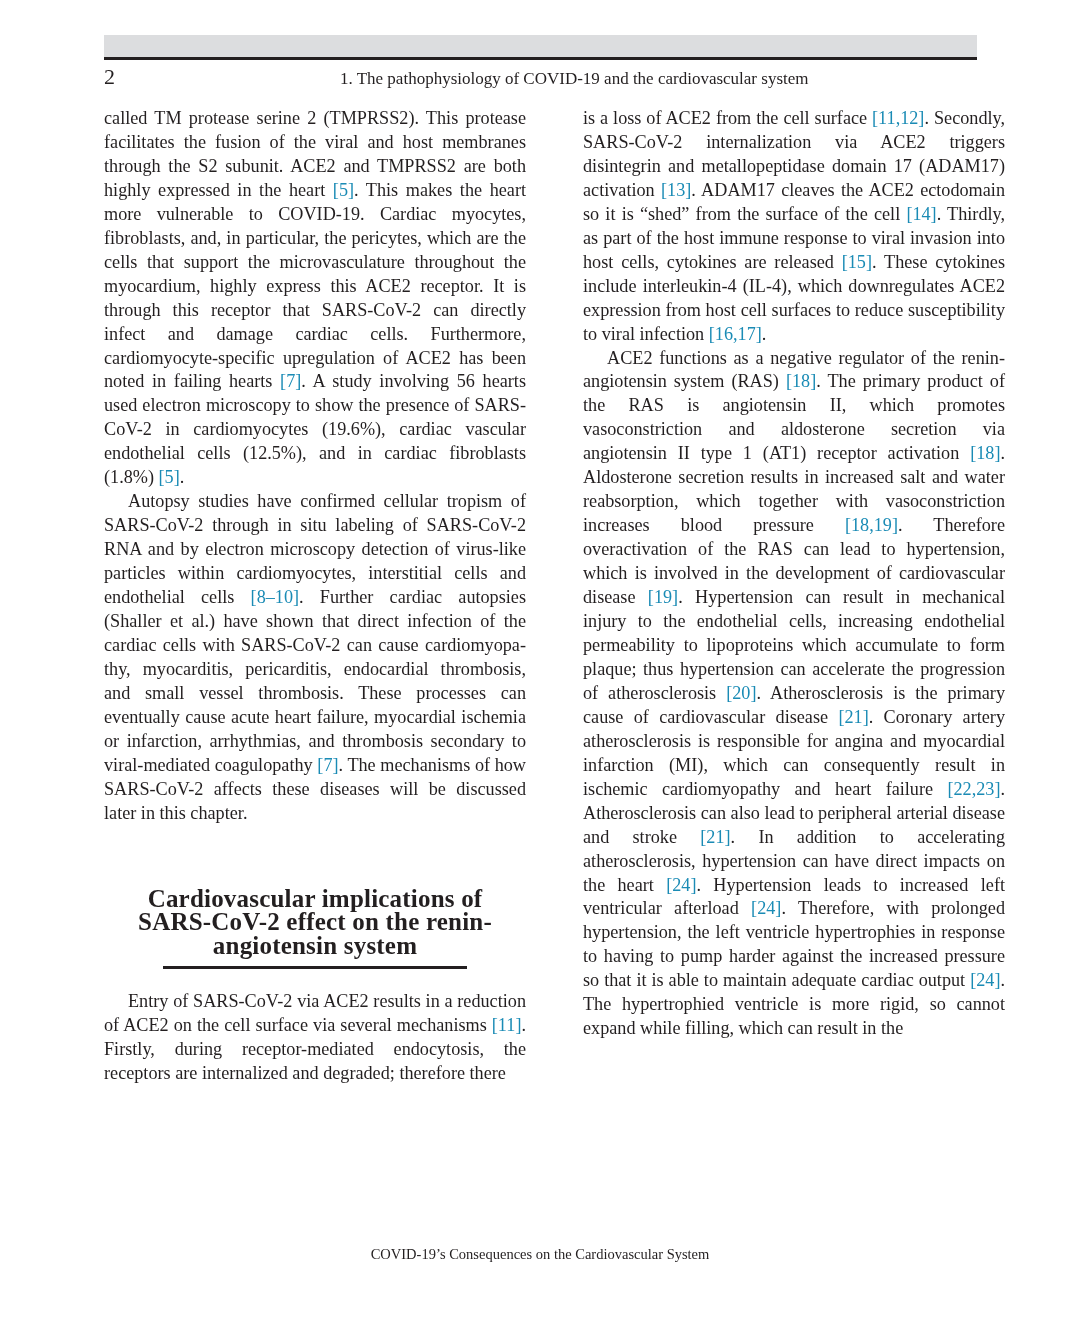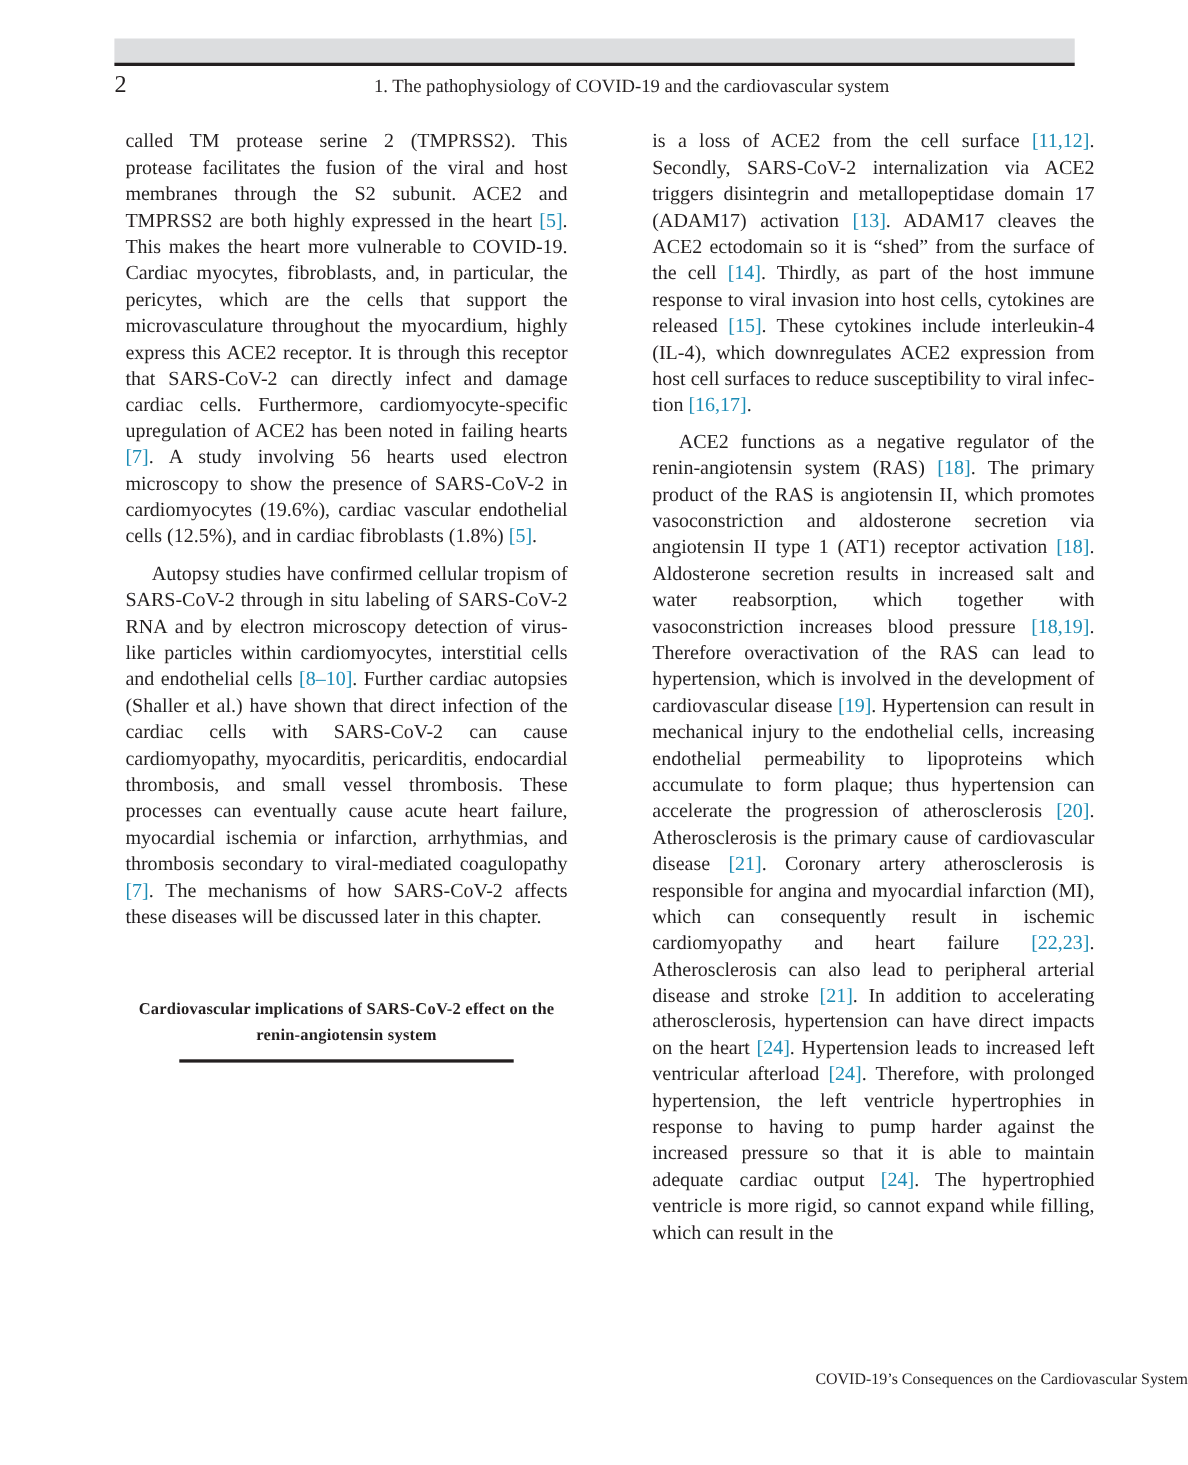--- a/index.html
+++ b/index.html
@@ -6,41 +6,42 @@
   body { width:1080px; height:1332px; position:relative; overflow:hidden;
          font-family:"Liberation Serif","DejaVu Serif",serif; color:#231f20; }
   .topband { position:absolute; left:104px; top:35px; width:873px; height:22px; background:#dcdddf; }
   .topline { position:absolute; left:104px; top:57px; width:873px; height:3px; background:#231f20; }
   .pagenum { position:absolute; left:104px; top:64px; font-size:22px; line-height:26px; }
   .runhead { position:absolute; left:340px; top:70px; width:500px; font-size:17px; line-height:18px; }
   .col { position:absolute; top:107px; width:422px; font-size:18.2px; line-height:23.95px;
          text-align:justify; hyphens:manual; }
   .col.left { left:104px; }
   .col.right { left:583px; }
-  .col p { margin:10px; }
+  .col p { margin:0; }
   .col p.indent { text-indent:24px; }
   .ref { color:#1a8bb5; }
-  .section-title { font-weight:bold; text-align:center; font-size:15px; line-height:23.5px;
+  .section-title { font-weight:bold; text-align:center; font-size:25px; line-height:23.5px;
                    margin:61px 18px 0 18px; letter-spacing:0.2px; }
   .section-rule { height:3px; background:#231f20; width:304px; margin:9px auto 21px auto; }
-  .footer { position:absolute; top:1244px; left:0; width:1080px; text-align:right; font-size:14.5px; line-height:20px; }
+  .footer { position:absolute; top:1244px; left:0; width:1080px; text-align:center; font-size:14.5px; line-height:20px; }
 </style>
 </head>
 <body>
 
 <div class="topband"></div>
 <div class="topline"></div>
 <div class="pagenum">2</div>
 <div class="runhead">1. The pathophysiology of COVID-19 and the cardiovascular system</div>
 
 <div class="col left">
   <p>called TM protease serine 2 (TMPRSS2). This protease facilitates the fusion of the viral and host membranes through the S2 subunit. ACE2 and TMPRSS2 are both highly expressed in the heart <span class="ref" style="color: rgb(26, 139, 181);">[5]</span>. This makes the heart more vulnerable to COVID-19. Cardiac myocytes, fibroblasts, and, in particular, the pericytes, which are the cells that support the microvasculature throughout the myocardium, highly express this ACE2 receptor. It is through this receptor that SARS-CoV-2 can directly infect and damage cardiac cells. Furthermore, cardiomyocyte-specific upre­gulation of ACE2 has been noted in failing hearts <span class="ref" style="color: rgb(26, 139, 181);">[7]</span>. A study involving 56 hearts used electron microscopy to show the presence of SARS-CoV-2 in cardiomyocytes (19.6%), cardiac vascular endothelial cells (12.5%), and in cardiac fibro­blasts (1.8%) <span class="ref" style="color: rgb(26, 139, 181);">[5]</span>.</p>
   <p class="indent">Autopsy studies have confirmed cellular tro­pism of SARS-CoV-2 through in situ labeling of SARS-CoV-2 RNA and by electron microscopy detection of virus-like particles within cardio­myocytes, interstitial cells and endothelial cells <span class="ref" style="color: rgb(26, 139, 181);">[8–10]</span>. Further cardiac autopsies (Shaller et al.) have shown that direct infection of the cardiac cells with SARS-CoV-2 can cause cardiomyopa­thy, myocarditis, pericarditis, endocardial thrombosis, and small vessel thrombosis. These processes can eventually cause acute heart failure, myocardial ischemia or infarction, arrhythmias, and thrombosis secondary to viral-mediated coagulopathy <span class="ref" style="color: rgb(26, 139, 181);">[7]</span>. The mechanisms of how SARS-CoV-2 affects these diseases will be discussed later in this chapter.</p>
   <div class="section-title">Cardiovascular implications of SARS-CoV-2 effect on the renin-angiotensin system</div>
   <div class="section-rule"></div>
+  <p class="indent">Entry of SARS-CoV-2 via ACE2 results in a reduction of ACE2 on the cell surface via several mechanisms <span class="ref" style="color: rgb(26, 139, 181);">[11]</span>. Firstly, during receptor-mediated endocytosis, the receptors are internalized and degraded; therefore there</p>
 </div>
 
 <div class="col right">
   <p>is a loss of ACE2 from the cell surface <span class="ref" style="color: rgb(26, 139, 181);">[11,12]</span>. Secondly, SARS-CoV-2 internalization via ACE2 triggers disintegrin and metallopeptidase domain 17 (ADAM17) activation <span class="ref" style="color: rgb(26, 139, 181);">[13]</span>. ADAM17 cleaves the ACE2 ectodomain so it is “shed” from the surface of the cell <span class="ref" style="color: rgb(26, 139, 181);">[14]</span>. Thirdly, as part of the host immune response to viral invasion into host cells, cytokines are released <span class="ref" style="color: rgb(26, 139, 181);">[15]</span>. These cytokines include interleukin-4 (IL-4), which downregulates ACE2 expression from host cell surfaces to reduce susceptibility to viral infec­tion <span class="ref" style="color: rgb(26, 139, 181);">[16,17]</span>.</p>
   <p class="indent">ACE2 functions as a negative regulator of the renin-angiotensin system (RAS) <span class="ref" style="color: rgb(26, 139, 181);">[18]</span>. The pri­mary product of the RAS is angiotensin II, which promotes vasoconstriction and aldoste­rone secretion via angiotensin II type 1 (AT1) receptor activation <span class="ref" style="color: rgb(26, 139, 181);">[18]</span>. Aldosterone secretion results in increased salt and water reabsorption, which together with vasoconstriction increases blood pressure <span class="ref" style="color: rgb(26, 139, 181);">[18,19]</span>. Therefore overactivation of the RAS can lead to hypertension, which is involved in the development of cardiovascular disease <span class="ref" style="color: rgb(26, 139, 181);">[19]</span>. Hypertension can result in mechan­ical injury to the endothelial cells, increasing endothelial permeability to lipoproteins which accumulate to form plaque; thus hypertension can accelerate the progression of atherosclerosis <span class="ref" style="color: rgb(26, 139, 181);">[20]</span>. Atherosclerosis is the primary cause of car­diovascular disease <span class="ref" style="color: rgb(26, 139, 181);">[21]</span>. Coronary artery athero­sclerosis is responsible for angina and myocardial infarction (MI), which can conse­quently result in ischemic cardiomyopathy and heart failure <span class="ref" style="color: rgb(26, 139, 181);">[22,23]</span>. Atherosclerosis can also lead to peripheral arterial disease and stroke <span class="ref" style="color: rgb(26, 139, 181);">[21]</span>. In addition to accelerating atherosclerosis, hypertension can have direct impacts on the heart <span class="ref" style="color: rgb(26, 139, 181);">[24]</span>. Hypertension leads to increased left ventricular afterload <span class="ref" style="color: rgb(26, 139, 181);">[24]</span>. Therefore, with pro­longed hypertension, the left ventricle hypertro­phies in response to having to pump harder against the increased pressure so that it is able to maintain adequate cardiac output <span class="ref" style="color: rgb(26, 139, 181);">[24]</span>. The hypertrophied ventricle is more rigid, so cannot expand while filling, which can result in the</p>
 </div>
 
 <div class="footer">COVID-19’s Consequences on the Cardiovascular System</div>
 
 </body></html>

